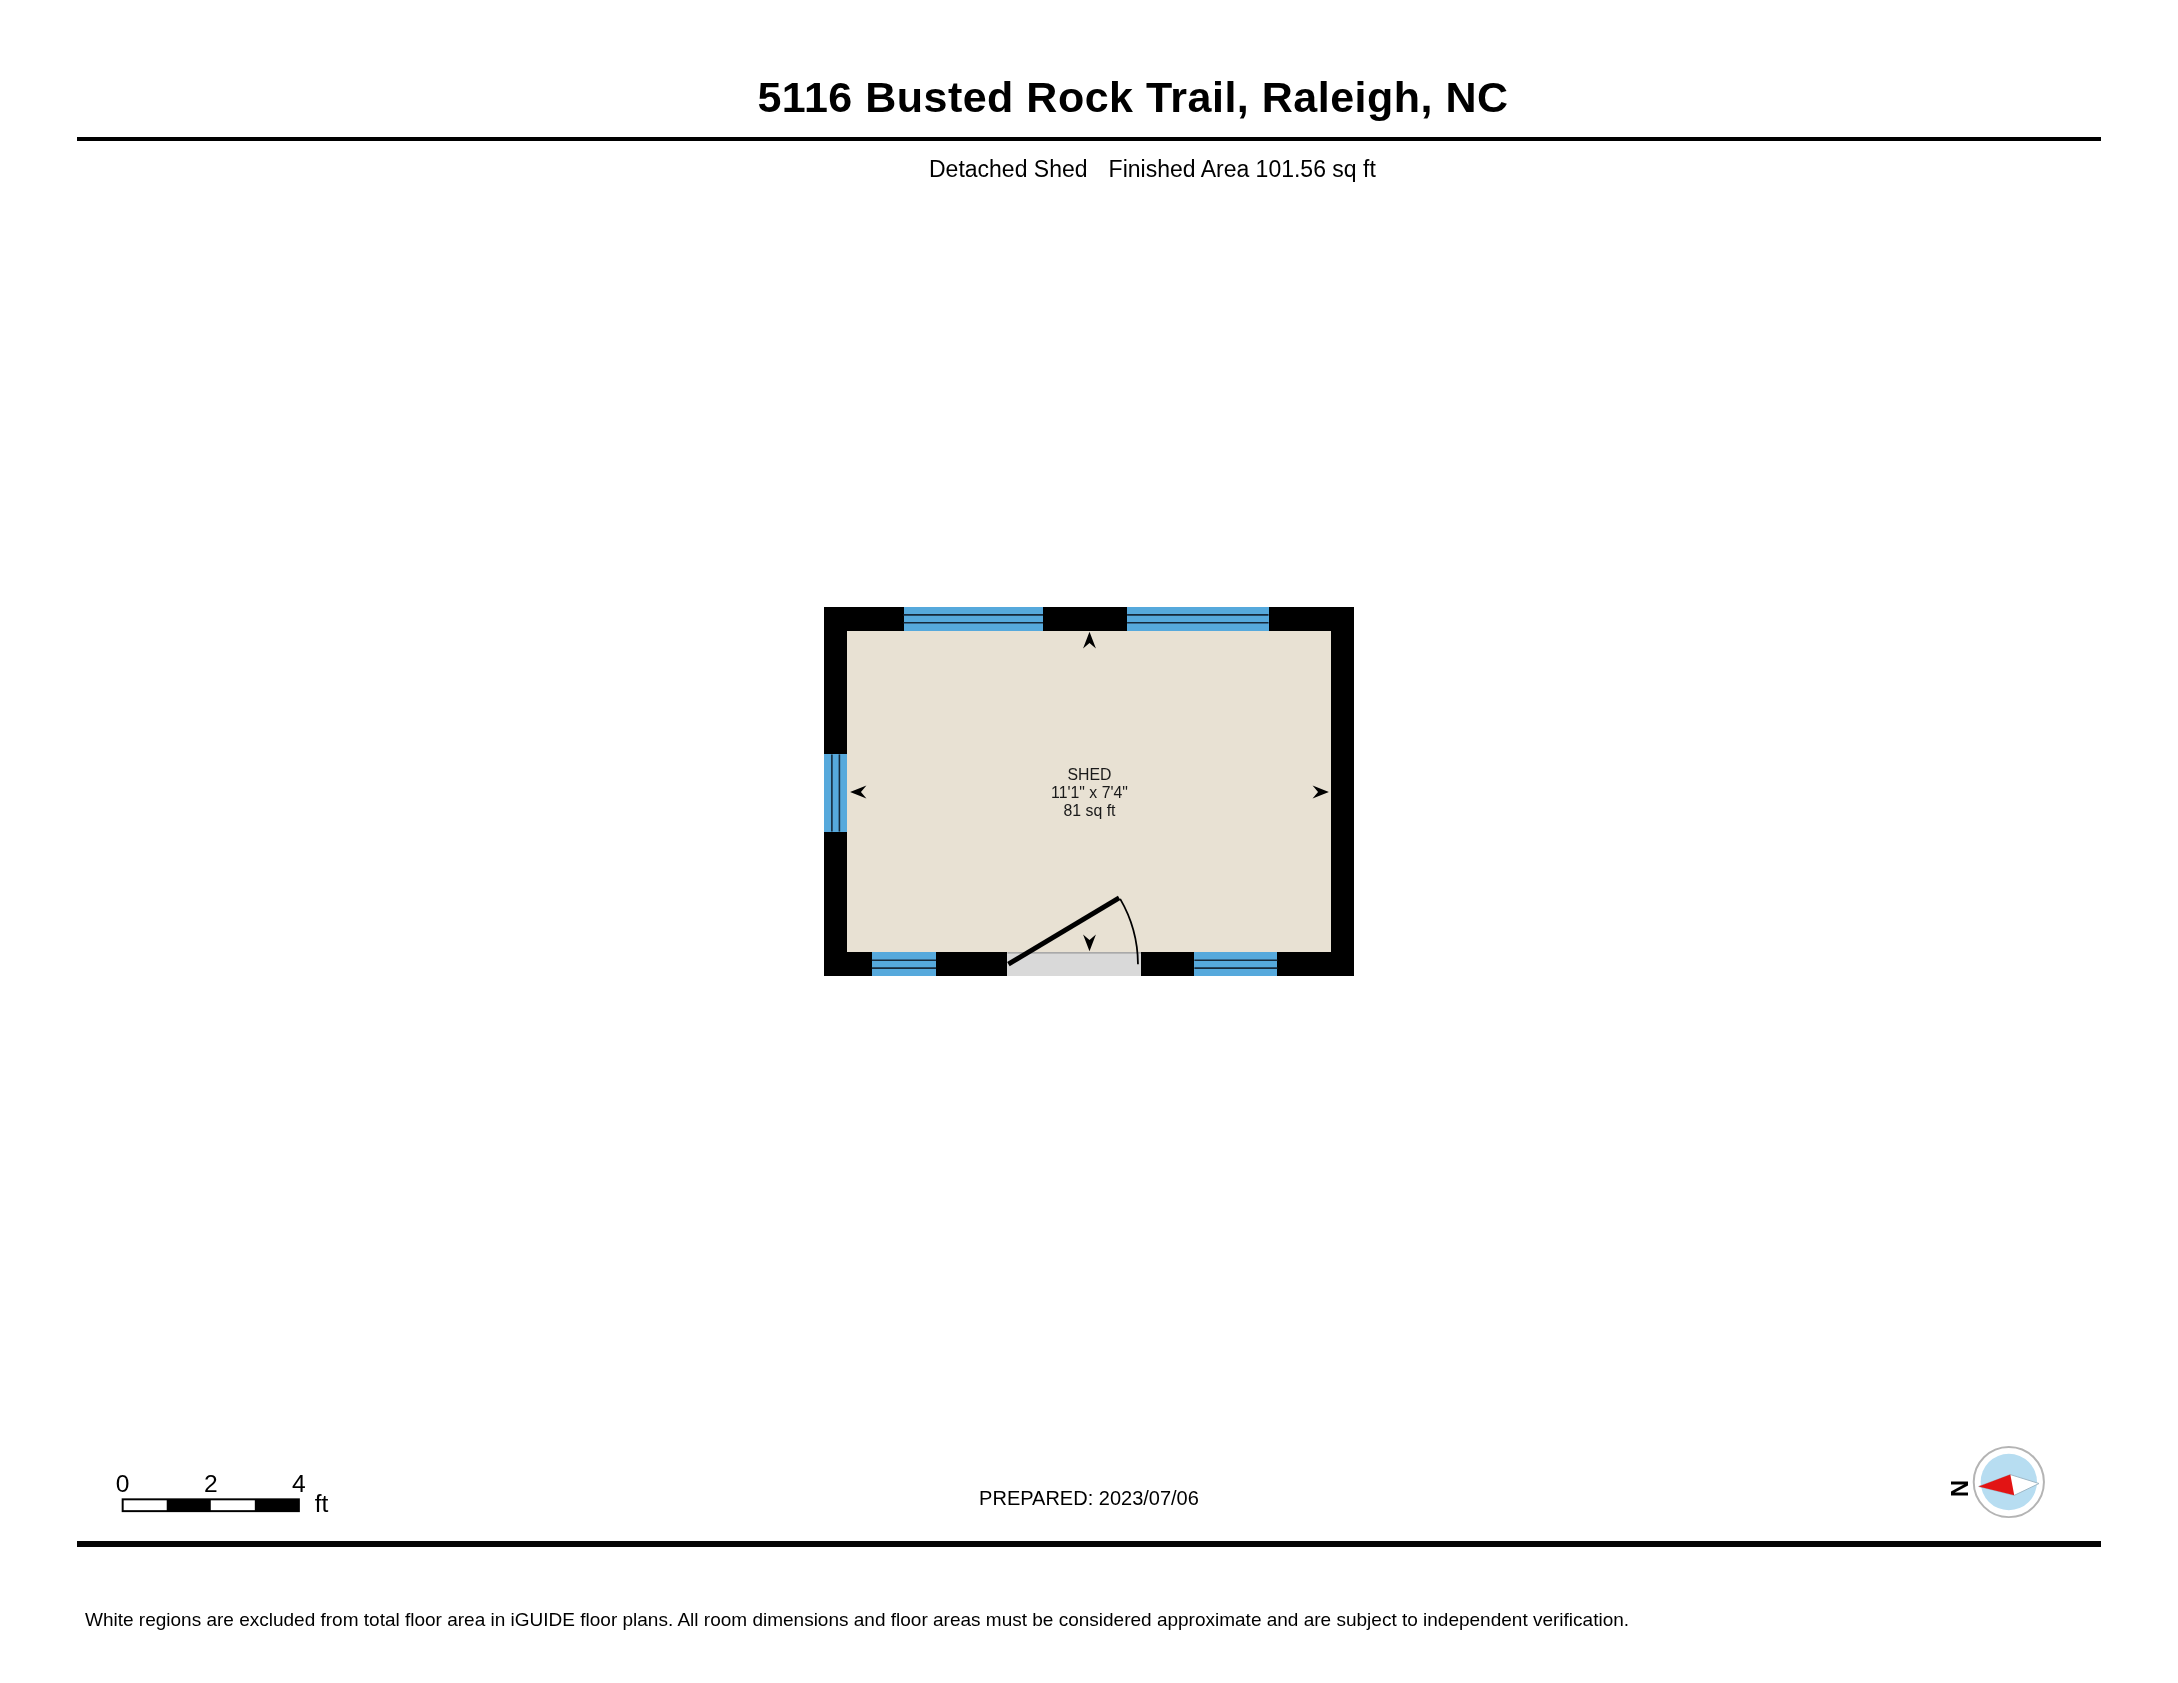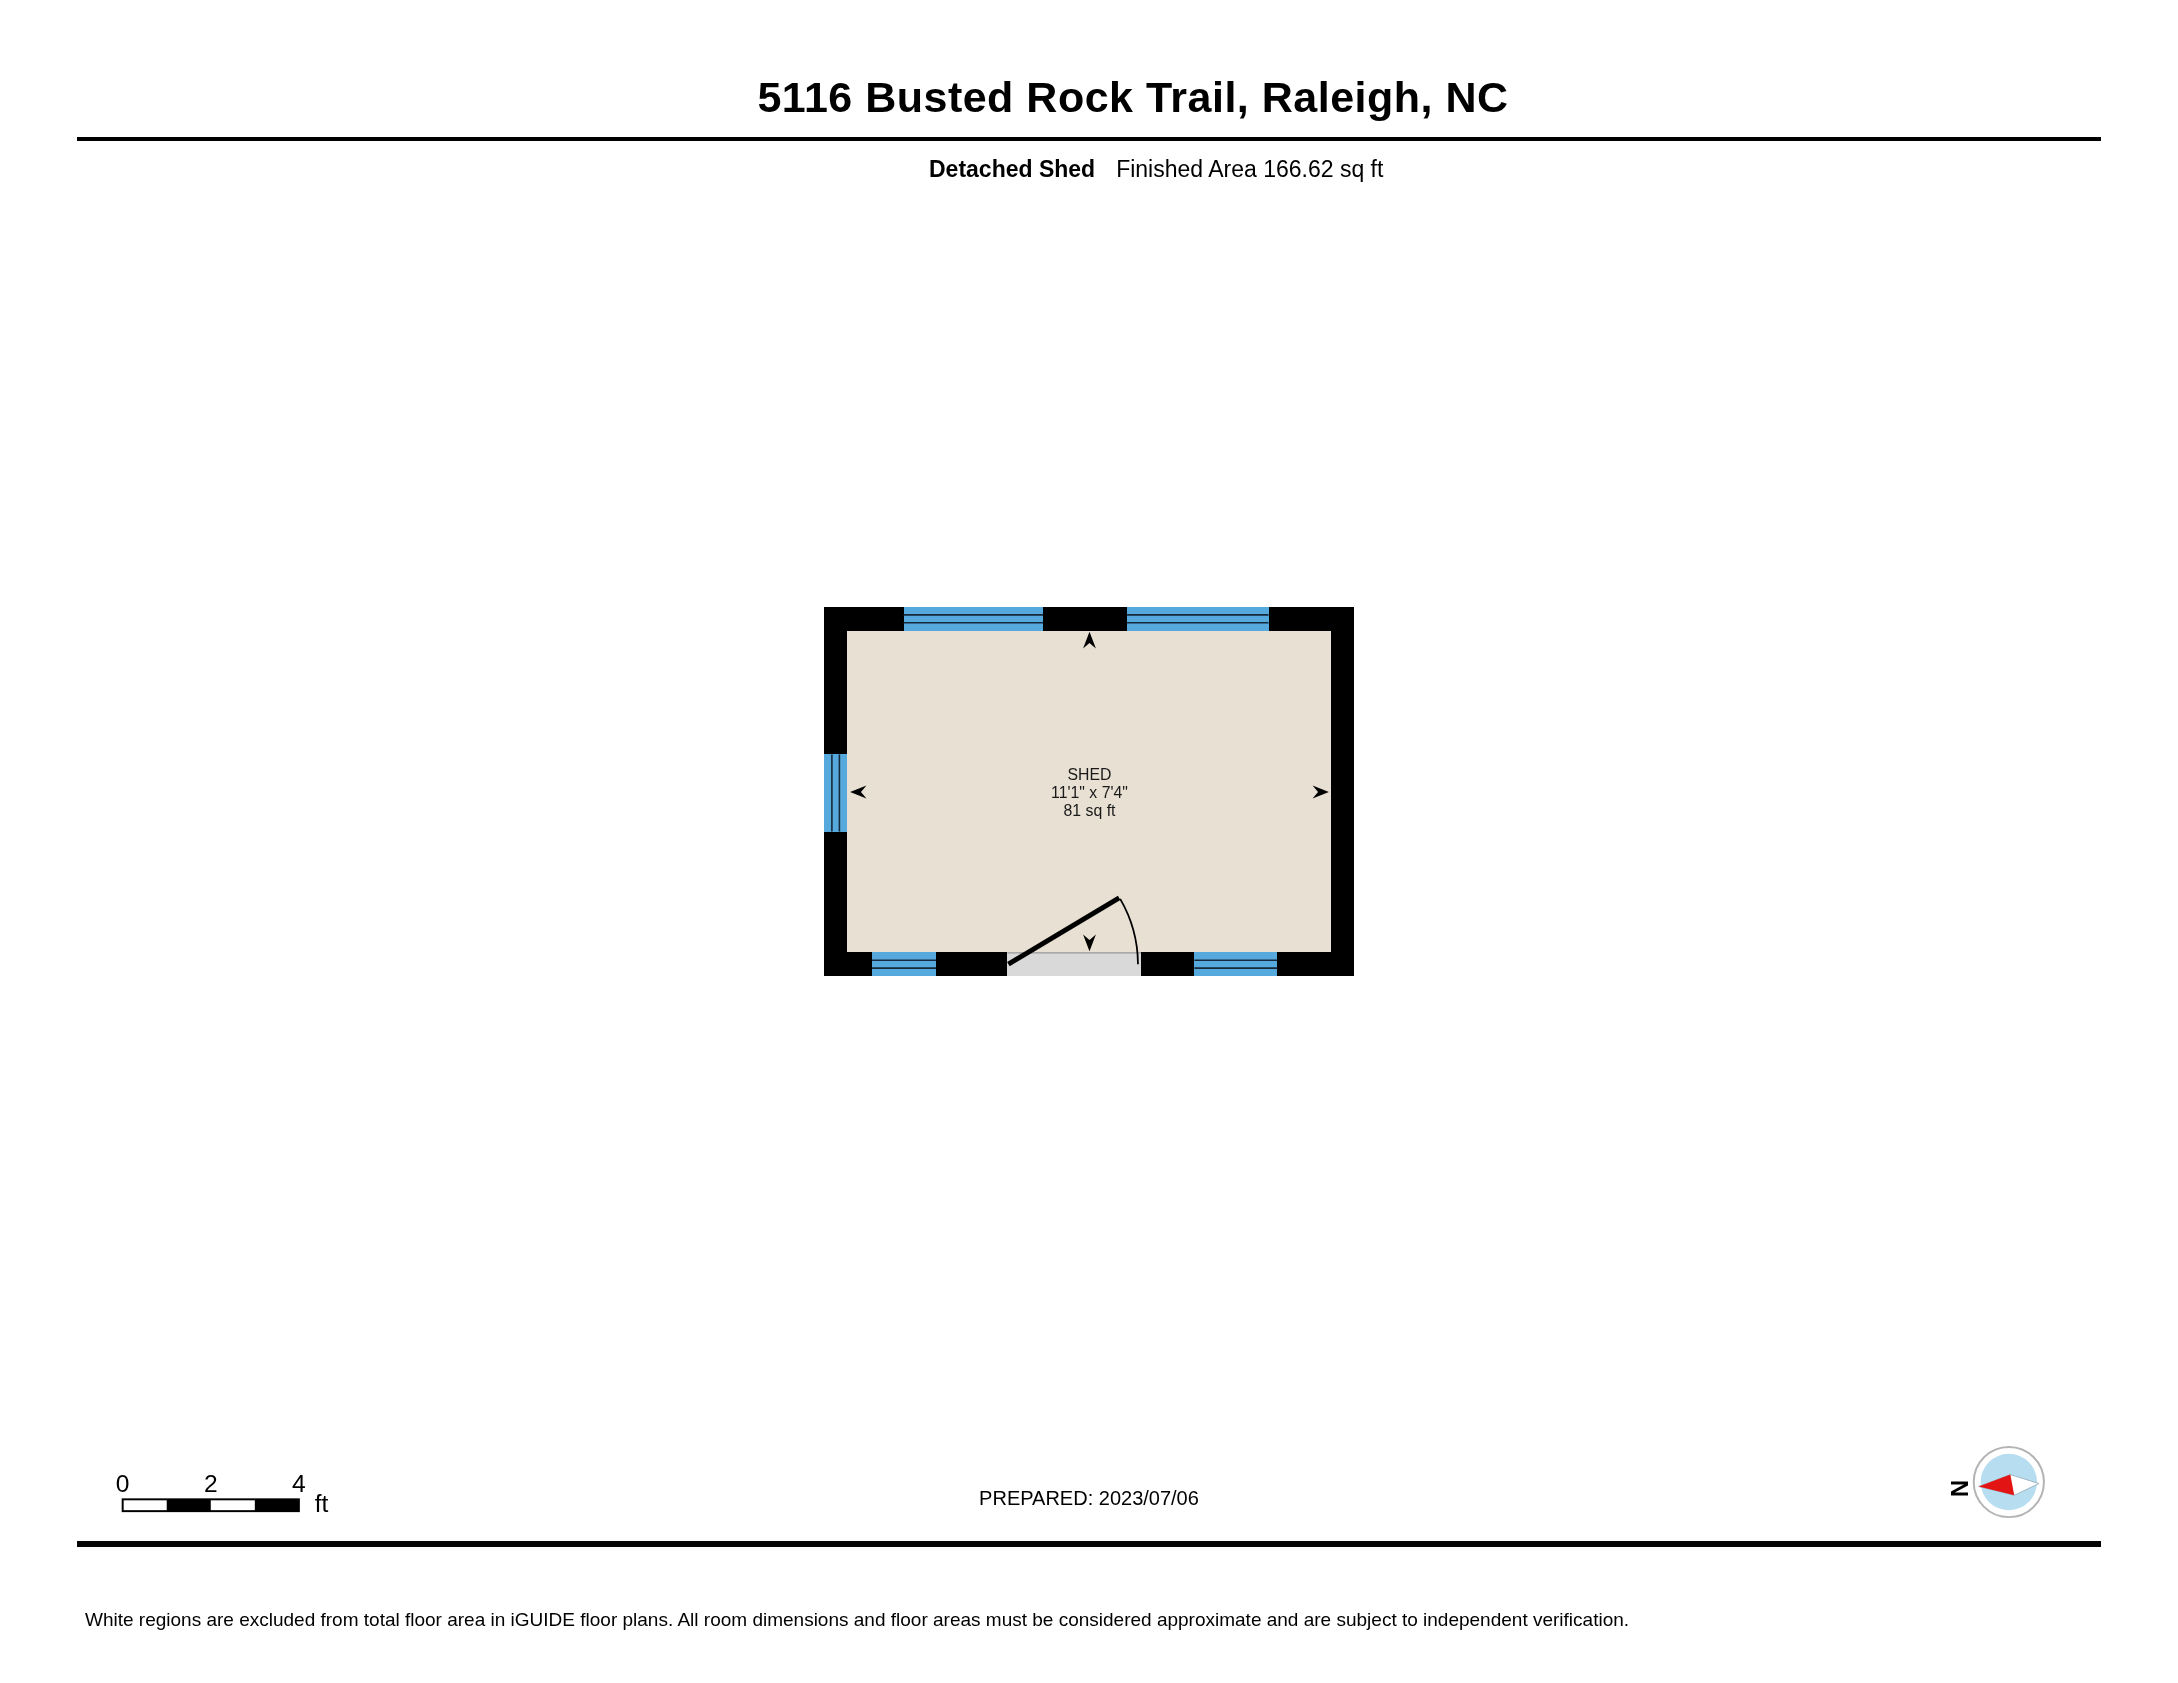--- a/index.html
+++ b/index.html
@@ -7,39 +7,39 @@
     width:2178px;height:1683px;position:relative;background:#ffffff;
     font-family:"Liberation Sans", sans-serif;color:#000;overflow:hidden;
   }
   .abs{position:absolute;}
   .page-title{
     left:0;top:73px;width:2178px;text-align:center;
     font-size:43px;font-weight:bold;letter-spacing:0.5px;padding-left:44px;
   }
   .header-rule{left:77px;top:137px;width:2024px;height:4px;background:#000;}
   .subtitle{left:929px;top:156px;display:flex;gap:21px;font-size:23px;white-space:nowrap;}
-  .subtitle .floor-label{font-weight:bold;}
+  .subtitle .floor-label{font-weight:normal;}
   .plan-svg{left:824px;top:607px;}
   .plan-svg text{font-family:"Liberation Sans", sans-serif;font-size:16px;fill:#1a1a1a;}
   .scalebar-svg{left:109px;top:1457px;}
   .scalebar-svg text{font-family:"Liberation Sans", sans-serif;font-size:25px;fill:#000;}
   .prepared{left:0;top:1487px;width:2178px;text-align:center;font-size:20px;}
   .compass-svg{left:1929px;top:1438px;}
   .compass-svg text{font-family:"Liberation Sans", sans-serif;font-size:24px;font-weight:bold;fill:#000;}
   .bottom-rule{left:77px;top:1541px;width:2024px;height:6px;background:#050505;}
   .disclaimer{left:85px;top:1568px;width:2010px;font-size:19px;margin-top:41px;}
 </style>
 </head>
 <body>
 
 <div class="abs page-title">5116 Busted Rock Trail, Raleigh, NC</div>
 <div class="abs header-rule"></div>
 <div class="abs subtitle">
   <span class="floor-label">Detached Shed</span>
-  <span class="area-label">Finished Area 166.62 sq ft</span>
+  <span class="area-label">Finished Area 101.56 sq ft</span>
 </div>
 
 <svg class="abs plan-svg" width="530" height="369" viewBox="0 0 535 373">
 
   <rect x="0" y="0" width="535" height="373" shape-rendering="crispEdges" fill="#000000"></rect>
 
   <rect x="23" y="24" width="489" height="325" shape-rendering="crispEdges" fill="#E8E1D3"></rect>
 
   <rect x="185" y="349" width="135" height="24" shape-rendering="crispEdges" fill="#D9D9D9"></rect>
   <line x1="185" y1="349.6" x2="320" y2="349.6" stroke-width="1.2" stroke="#999999"></line>

